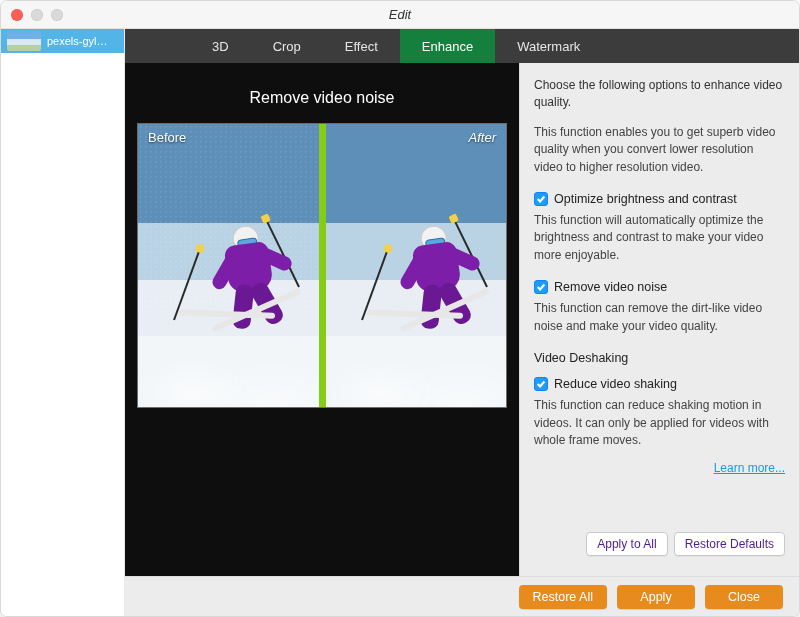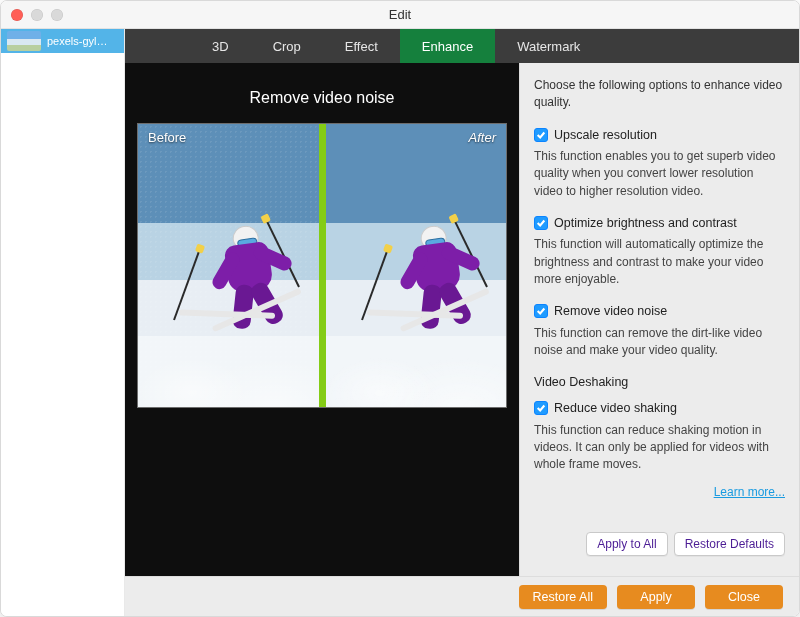--- a/index.html
+++ b/index.html
@@ -10,21 +10,21 @@
     display: flex; flex-direction: column;
   }
   .titlebar {
     height: 28px; background: #f6f6f6; border-bottom: 1px solid #e2e2e2;
     display: flex; align-items: center; position: relative;
   }
   .traffic { position: absolute; left: 10px; top: 8px; display: flex; gap: 8px; }
   .dot { width: 12px; height: 12px; border-radius: 50%; }
   .dot.red { background: #ff5f57; box-shadow: inset 0 0 0 .5px rgba(0,0,0,.15); }
   .dot.grey { background: #d9d9d9; box-shadow: inset 0 0 0 .5px rgba(0,0,0,.1); }
-  .title { flex: 1; text-align: center; font-size: 13px; color: #333; }
+  .title { flex: 1; text-align: center; font-size: 13px; color: #333; font-style: italic; }
   .body { flex: 1; display: flex; min-height: 0; }
   .sidebar {
     width: 124px; background: #fff; border-right: 1px solid #e9e9e9; display: flex; flex-direction: column;
   }
   .thumb {
     height: 24px; background: #53b4e8; color: #fff; font-size: 11px; display: flex; align-items: center; padding: 0 6px; gap: 6px;
   }
   .thumb .mini {
     width: 34px; height: 20px; border-radius: 2px;
     background: linear-gradient(#6fb0e8 0 40%, #d9e8f2 40% 70%, #b8cfa0 70% 100%);
@@ -198,28 +198,20 @@
                 <div class="skiL"></div>
                   <div class="skiR"></div>
               </div>
             </div>
           </div>
         </div>
 
         <div class="panel">
           <div class="intro">Choose the following options to enhance video quality.</div>
 
-          <div class="opt">
-            <span class="chk">
-                <svg viewBox="0 0 12 12">
-                  <polyline points="2,6 5,9 10,3"></polyline>
-                </svg>
-              </span>
-            <span class="lbl">Upscale resolution</span>
-          </div>
           <div class="desc">This function enables you to get superb video quality when you convert lower resolution video to higher resolution video.</div>
 
           <div class="opt">
             <span class="chk">
                 <svg viewBox="0 0 12 12">
                   <polyline points="2,6 5,9 10,3"></polyline>
                 </svg>
               </span>
             <span class="lbl">Optimize brightness and contrast</span>
           </div>

